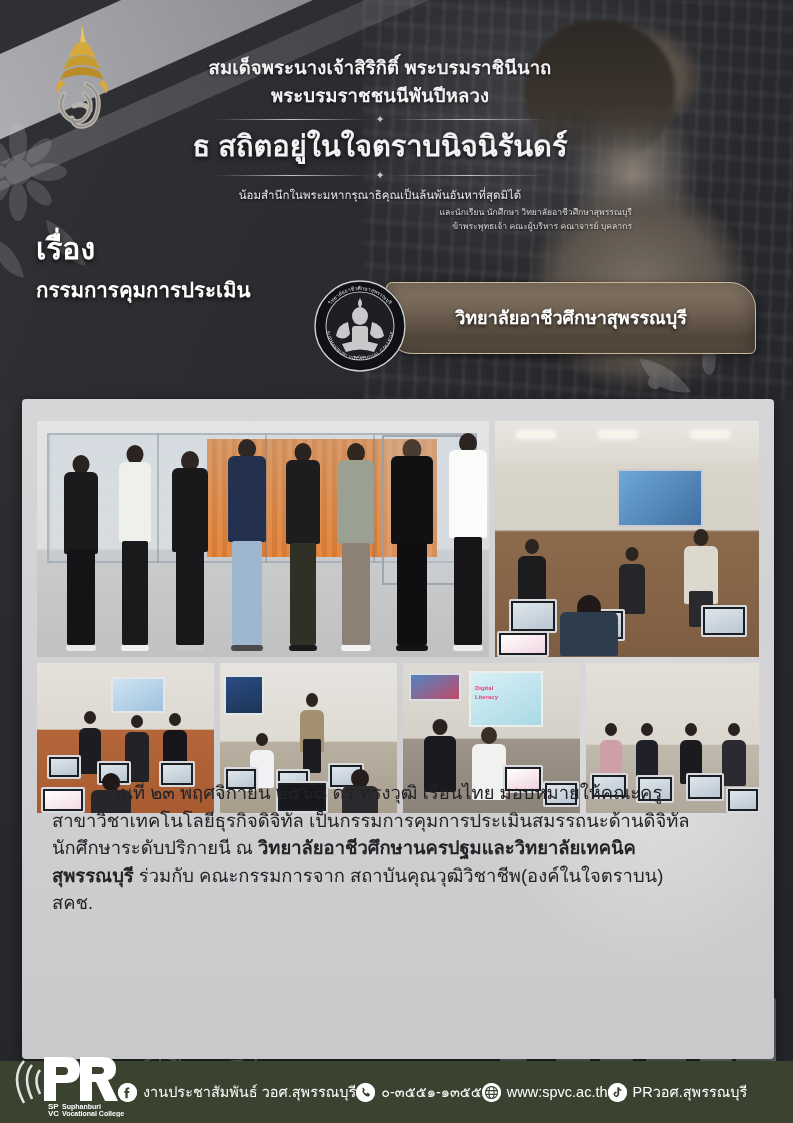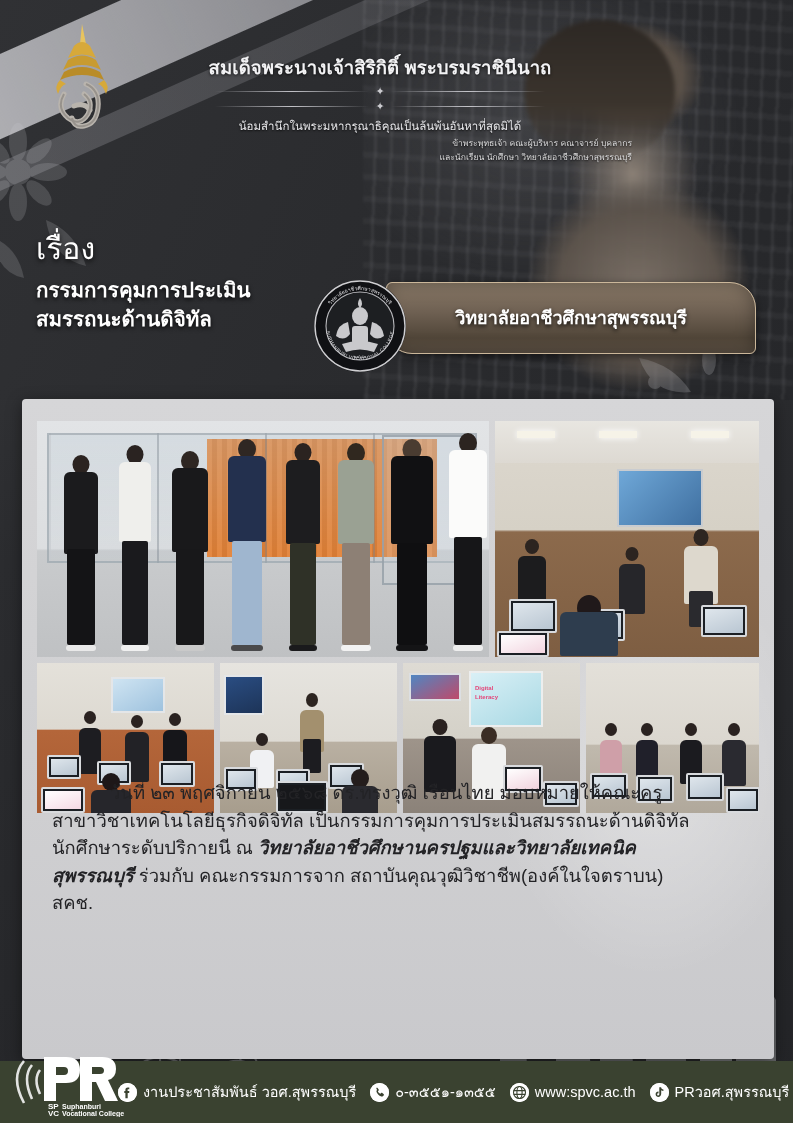--- a/index.html
+++ b/index.html
@@ -77,21 +77,21 @@
     margin:4px auto 2px; width:330px; color:#dcdce0;
   }
   .divider .bar{ flex:1; height:1px; background:linear-gradient(90deg,rgba(220,220,226,0),rgba(220,220,226,.85),rgba(220,220,226,0)); }
   .divider .dot{ font-size:11px; line-height:1; opacity:.9; }
   .rt2{ font-size:29px; font-weight:bold; line-height:1.35; margin:2px 0 2px; text-shadow:0 2px 5px rgba(0,0,0,.8); }
   .rt3{ font-size:11.5px; line-height:1.5; margin-top:6px; color:#e7e7ea; text-shadow:0 1px 2px rgba(0,0,0,.8); }
   .rt4{ font-size:8.6px; line-height:1.45; color:#dededf; text-shadow:0 1px 2px rgba(0,0,0,.8); text-align:right; padding-right:48px; margin-top:2px; }
 
   
   .subject{ position:absolute; left:36px; top:232px; color:#ffffff; z-index:6; }
-  .subj-kicker{ font-size:30px; font-weight:normal; line-height:1.15; text-shadow:0 2px 5px rgba(0,0,0,.8); }
+  .subj-kicker{ font-size:30px; font-weight:bold; line-height:1.15; text-shadow:0 2px 5px rgba(0,0,0,.8); }
   .subj-l1,.subj-l2{ font-size:20.5px; font-weight:bold; line-height:1.45; text-shadow:0 2px 4px rgba(0,0,0,.8); }
   .subj-l1{ margin-top:8px; }
 
   
   .seal{ position:absolute; left:312px; top:278px; width:96px; height:96px; z-index:7; }
   .seal svg{ display:block; }
 
   
   .plaque-wrap{ position:absolute; left:386px; top:282px; width:370px; height:72px; z-index:6; }
   .plaque{
@@ -171,37 +171,37 @@
   .projb{ position:absolute; background:linear-gradient(150deg,#d9f0f6,#a9d9e4); border:2px solid #eceeee; }
   .pbadge{ position:absolute; font-size:6px; font-weight:bold; color:#e4477a; line-height:1.1; }
 
   
   .body-text{
     position:absolute; left:30px; top:380px; width:694px;
     color:#232326; font-size:18.4px; line-height:1.5;
     text-align:left; font-weight:500;
   }
   .body-text .ind{ display:inline-block; width:58px; }
-  .body-text b{ font-weight:bold;font-style:italic; }
+  .body-text b{ font-weight:bold; }
 
   
   .temple-zone{ position:absolute; left:0; top:960px; width:793px; height:120px; overflow:hidden; z-index:2; }
   .temple-zone svg{ position:absolute; left:0; bottom:0; }
 
   
   .footer{
     position:absolute; left:0; bottom:0; width:793px; height:62px;
     background:#3a4230; z-index:8;
     display:flex; align-items:center;
   }
   .pr-logo{ position:absolute; left:8px; bottom:6px; width:120px; height:66px; z-index:10; }
   .pr-logo svg{ display:block; }
   .contacts{
     position:absolute; left:118px; right:8px; top:0; height:62px;
-    display:flex; align-items:center; gap:14px;
+    display:flex; align-items:center; gap:0;
     color:#fff; font-size:14.5px;text-align:center;
   }
   .contact{ display:flex; align-items:center; gap:6px; white-space:nowrap; }
   .cic{ width:19px; height:19px; border-radius:50%; background:#fff; display:flex; align-items:center; justify-content:center; flex:0 0 auto; }
   .cic svg{ display:block; }
   .ctext{ line-height:1; }
 </style>
 </head>
 <body>
 
@@ -265,39 +265,40 @@
         </g>
         <g fill="none" stroke="#8f8a84" stroke-width="2" opacity=".8">
           <path d="M30 72 q-8 14 4 24 q12 9 20 -4 q6 -12 -4 -20"></path>
           <path d="M52 62 q14 6 12 24 q-2 16 -14 18 q-10 2 -12 -8"></path>
         </g>
       </svg>
     </div>
 
     <div class="royal-titles">
       <div class="rt1">สมเด็จพระนางเจ้าสิริกิติ์ พระบรมราชินีนาถ</div>
+      <div class="rt1">พระบรมราชชนนีพันปีหลวง</div>
       <div class="divider">
         <span class="bar"></span>
         <span class="dot">✦</span>
         <span class="bar"></span>
       </div>
+      <div class="rt2">ธ สถิตอยู่ในใจตราบนิจนิรันดร์</div>
       <div class="divider">
         <span class="bar"></span>
         <span class="dot">✦</span>
         <span class="bar"></span>
       </div>
       <div class="rt3">น้อมสำนึกในพระมหากรุณาธิคุณเป็นล้นพ้นอันหาที่สุดมิได้</div>
+      <div class="rt4">และนักเรียน นักศึกษา วิทยาลัยอาชีวศึกษาสุพรรณบุรี</div>
       <div class="rt4">ข้าพระพุทธเจ้า คณะผู้บริหาร คณาจารย์ บุคลากร</div>
-      <div class="rt4">และนักเรียน นักศึกษา วิทยาลัยอาชีวศึกษาสุพรรณบุรี</div>
     </div>
 
     <div class="subject">
       <div class="subj-kicker">เรื่อง</div>
       <div class="subj-l1">กรรมการคุมการประเมิน</div>
-      <div class="subj-l2">สมรรถนะด้านดิจิทัล</div>
     </div>
 
     <div class="seal">
       <svg width="96" height="96" viewBox="0 0 96 96">
         <defs>
           <path id="arcTop" d="M 12,48 A 36,36 0 0 1 84,48"></path>
           <path id="arcBot" d="M 14,48 A 34,34 0 0 0 82,48"></path>
         </defs>
         <circle cx="48" cy="48" r="46" fill="#101114"></circle>
         <circle cx="48" cy="48" r="45" fill="none" stroke="#cfcfd2" stroke-width="1.4"></circle>

